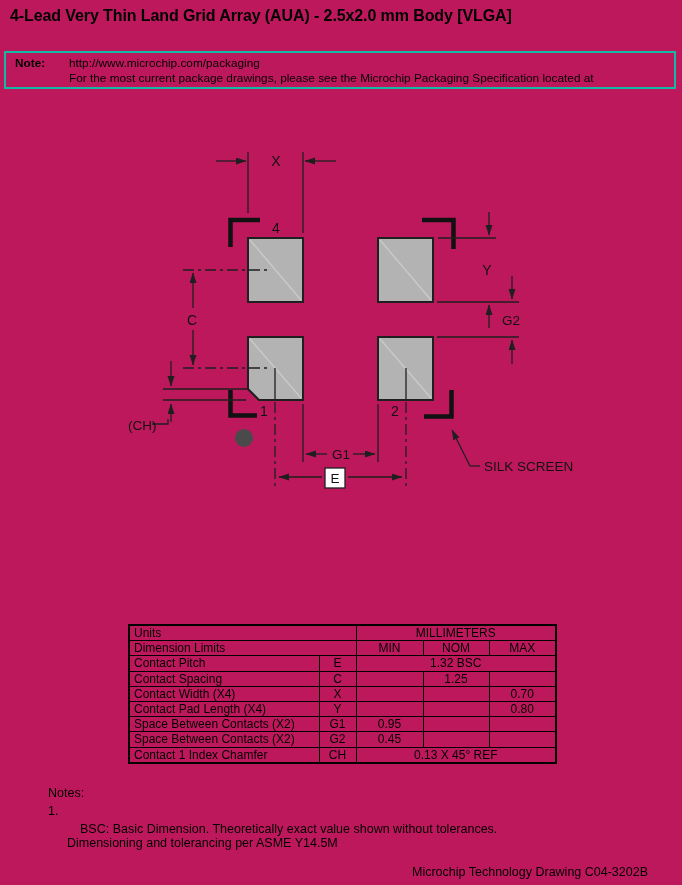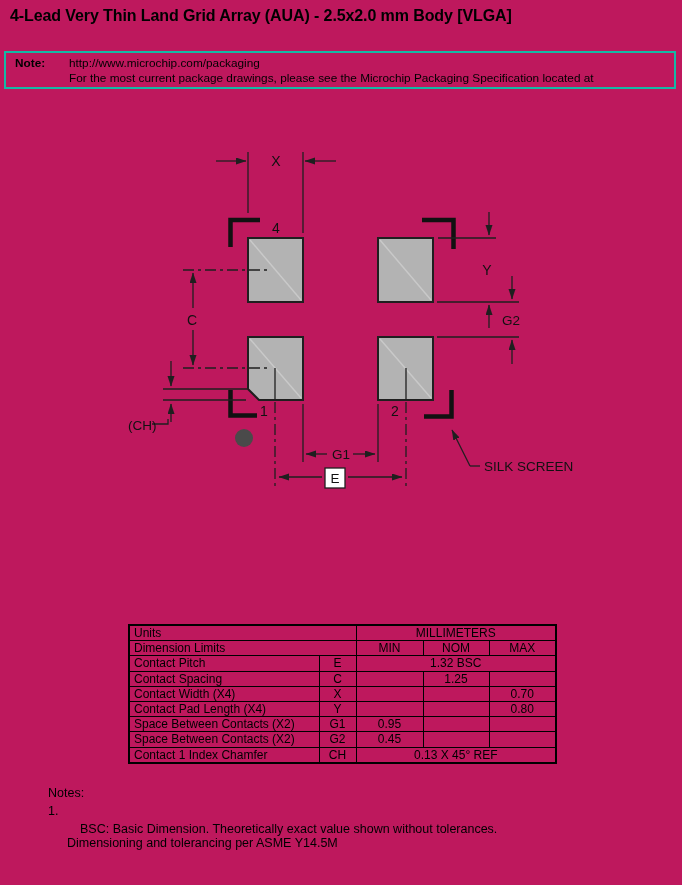--- a/index.html
+++ b/index.html
@@ -212,14 +212,15 @@
         <td colspan="3" class="ta-c">0.13 X 45° REF</td>
       </tr>
     </tbody>
   </table>
 
   <div class="notes-heading">Notes:</div>
   <div class="note-item-num">1.</div>
   <div class="note-item-txt">Dimensioning and tolerancing per ASME Y14.5M</div>
   <div class="note-item-sub">BSC: Basic Dimension. Theoretically exact value shown without tolerances.</div>
 
+  <div class="footer">Microchip Technology Drawing C04-3202B</div>
 
 </div>
 
 </body></html>

